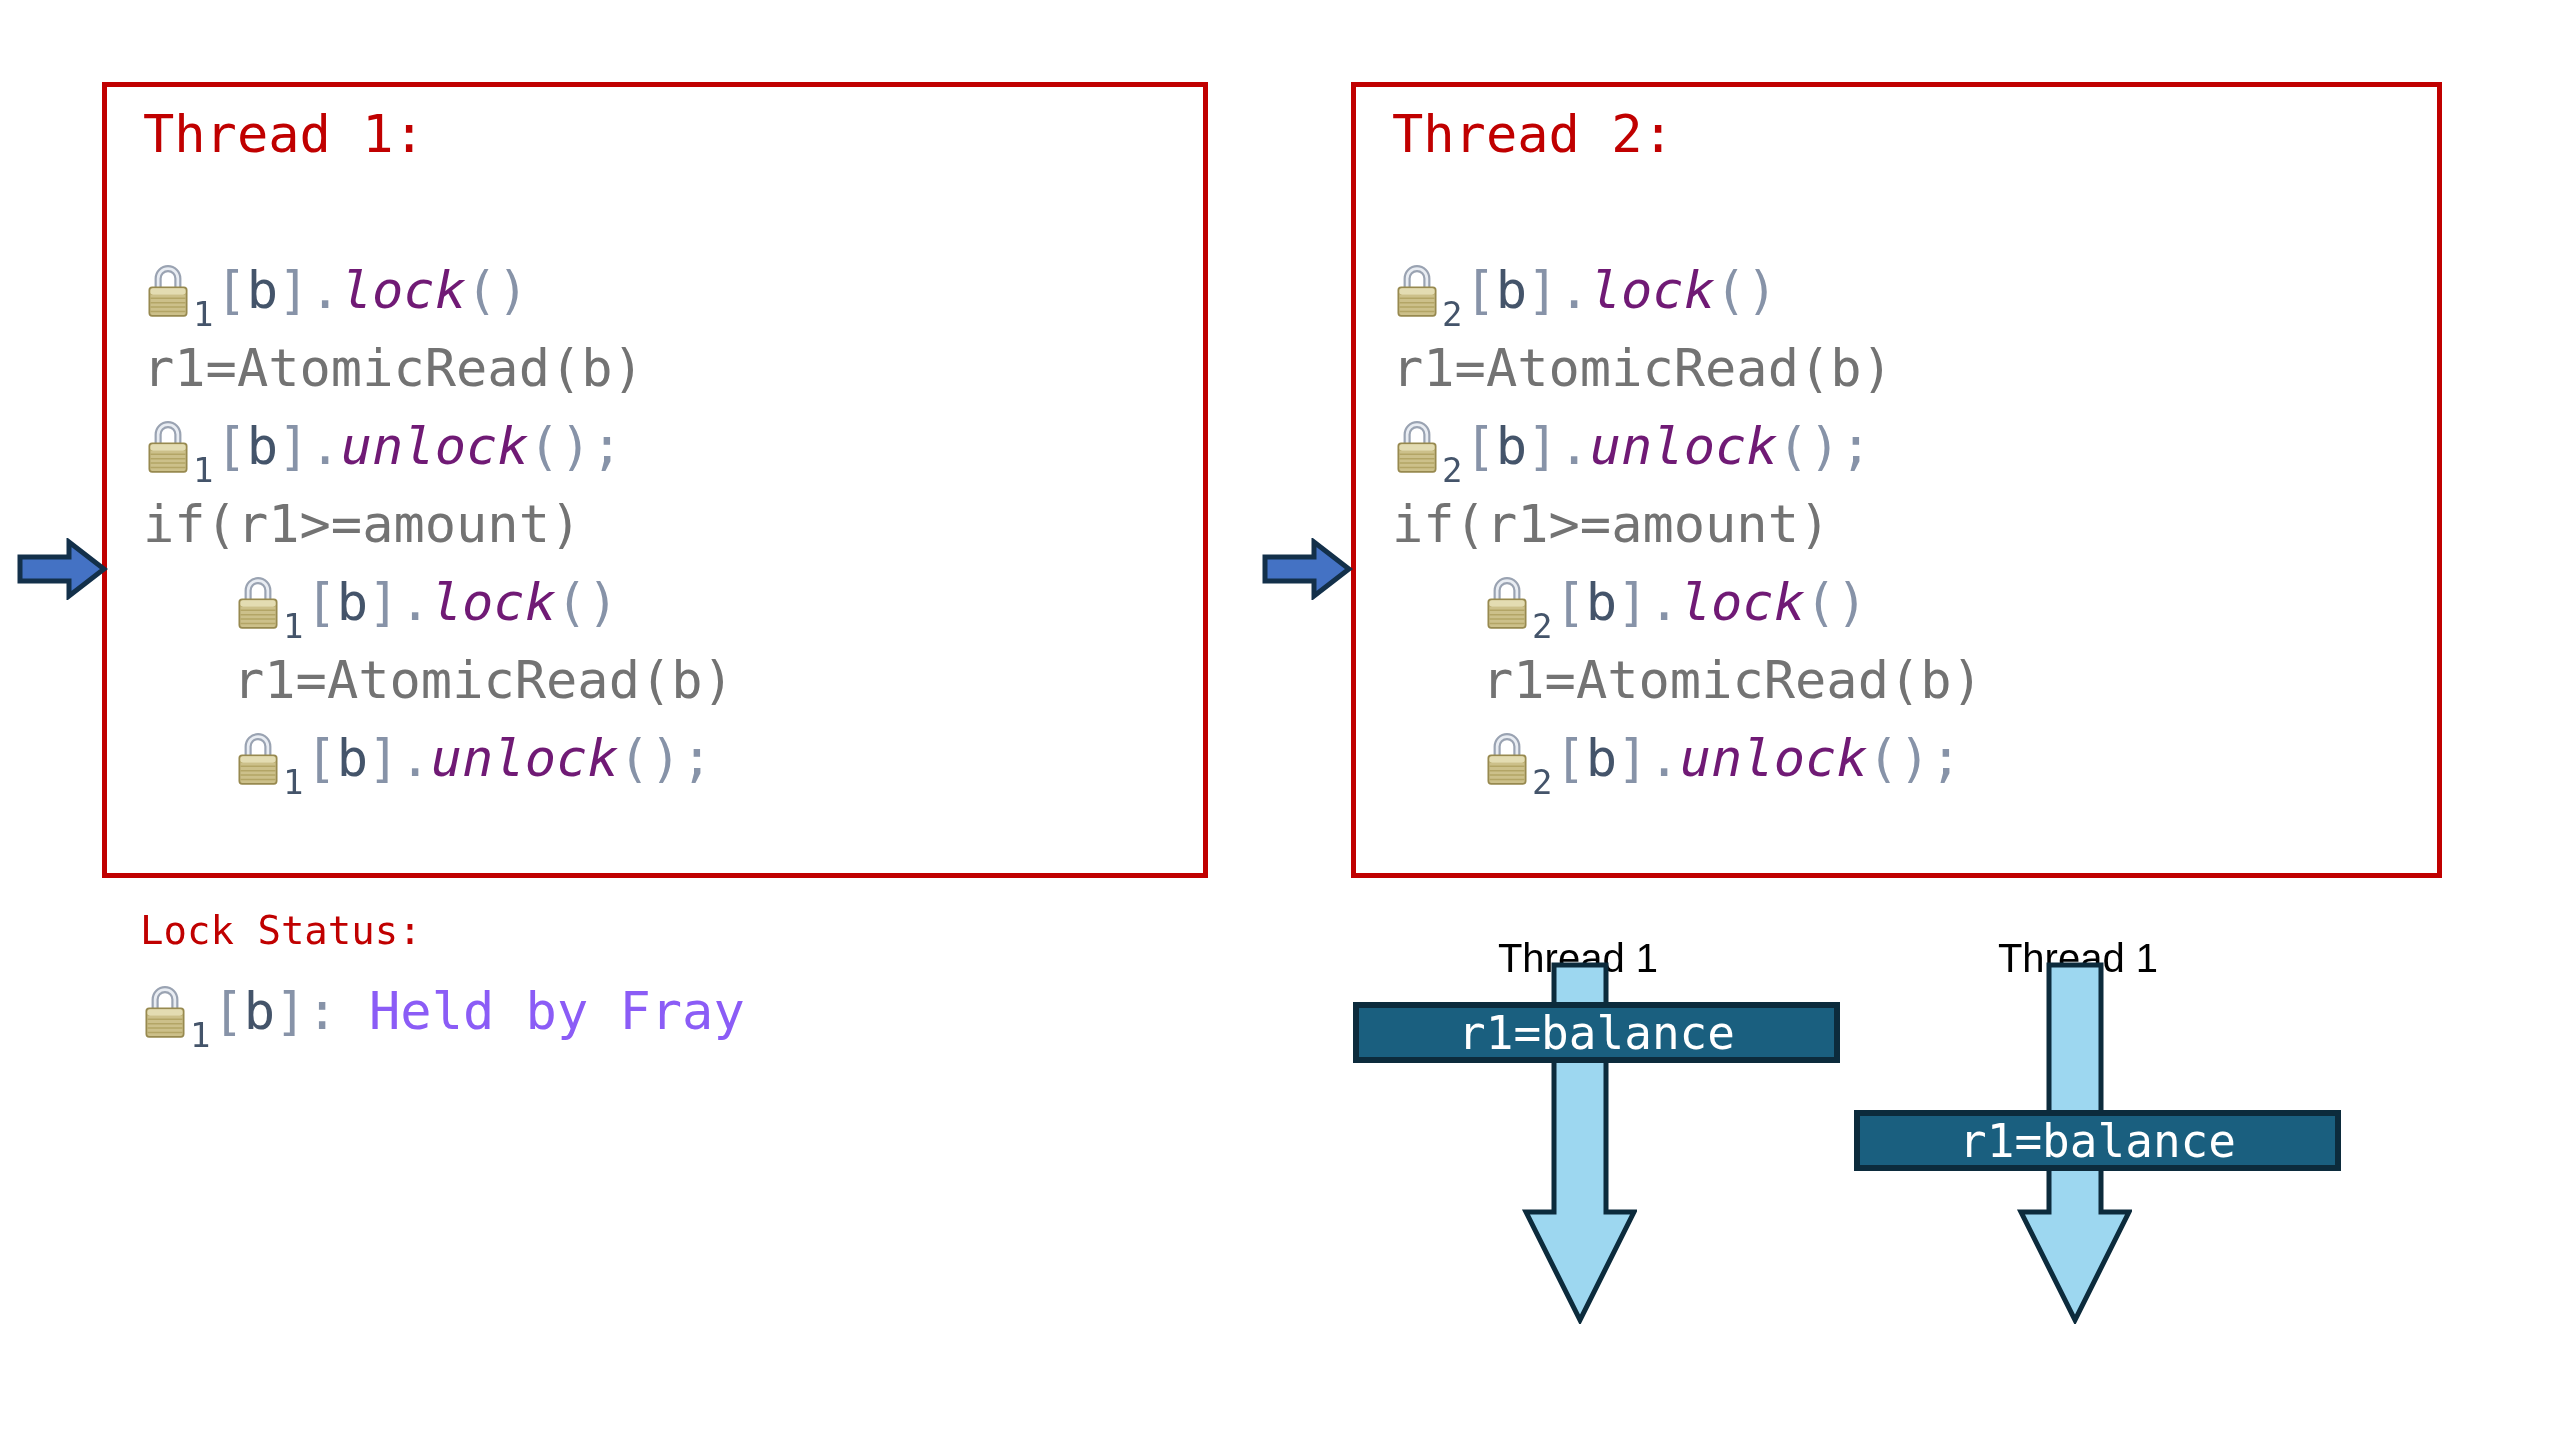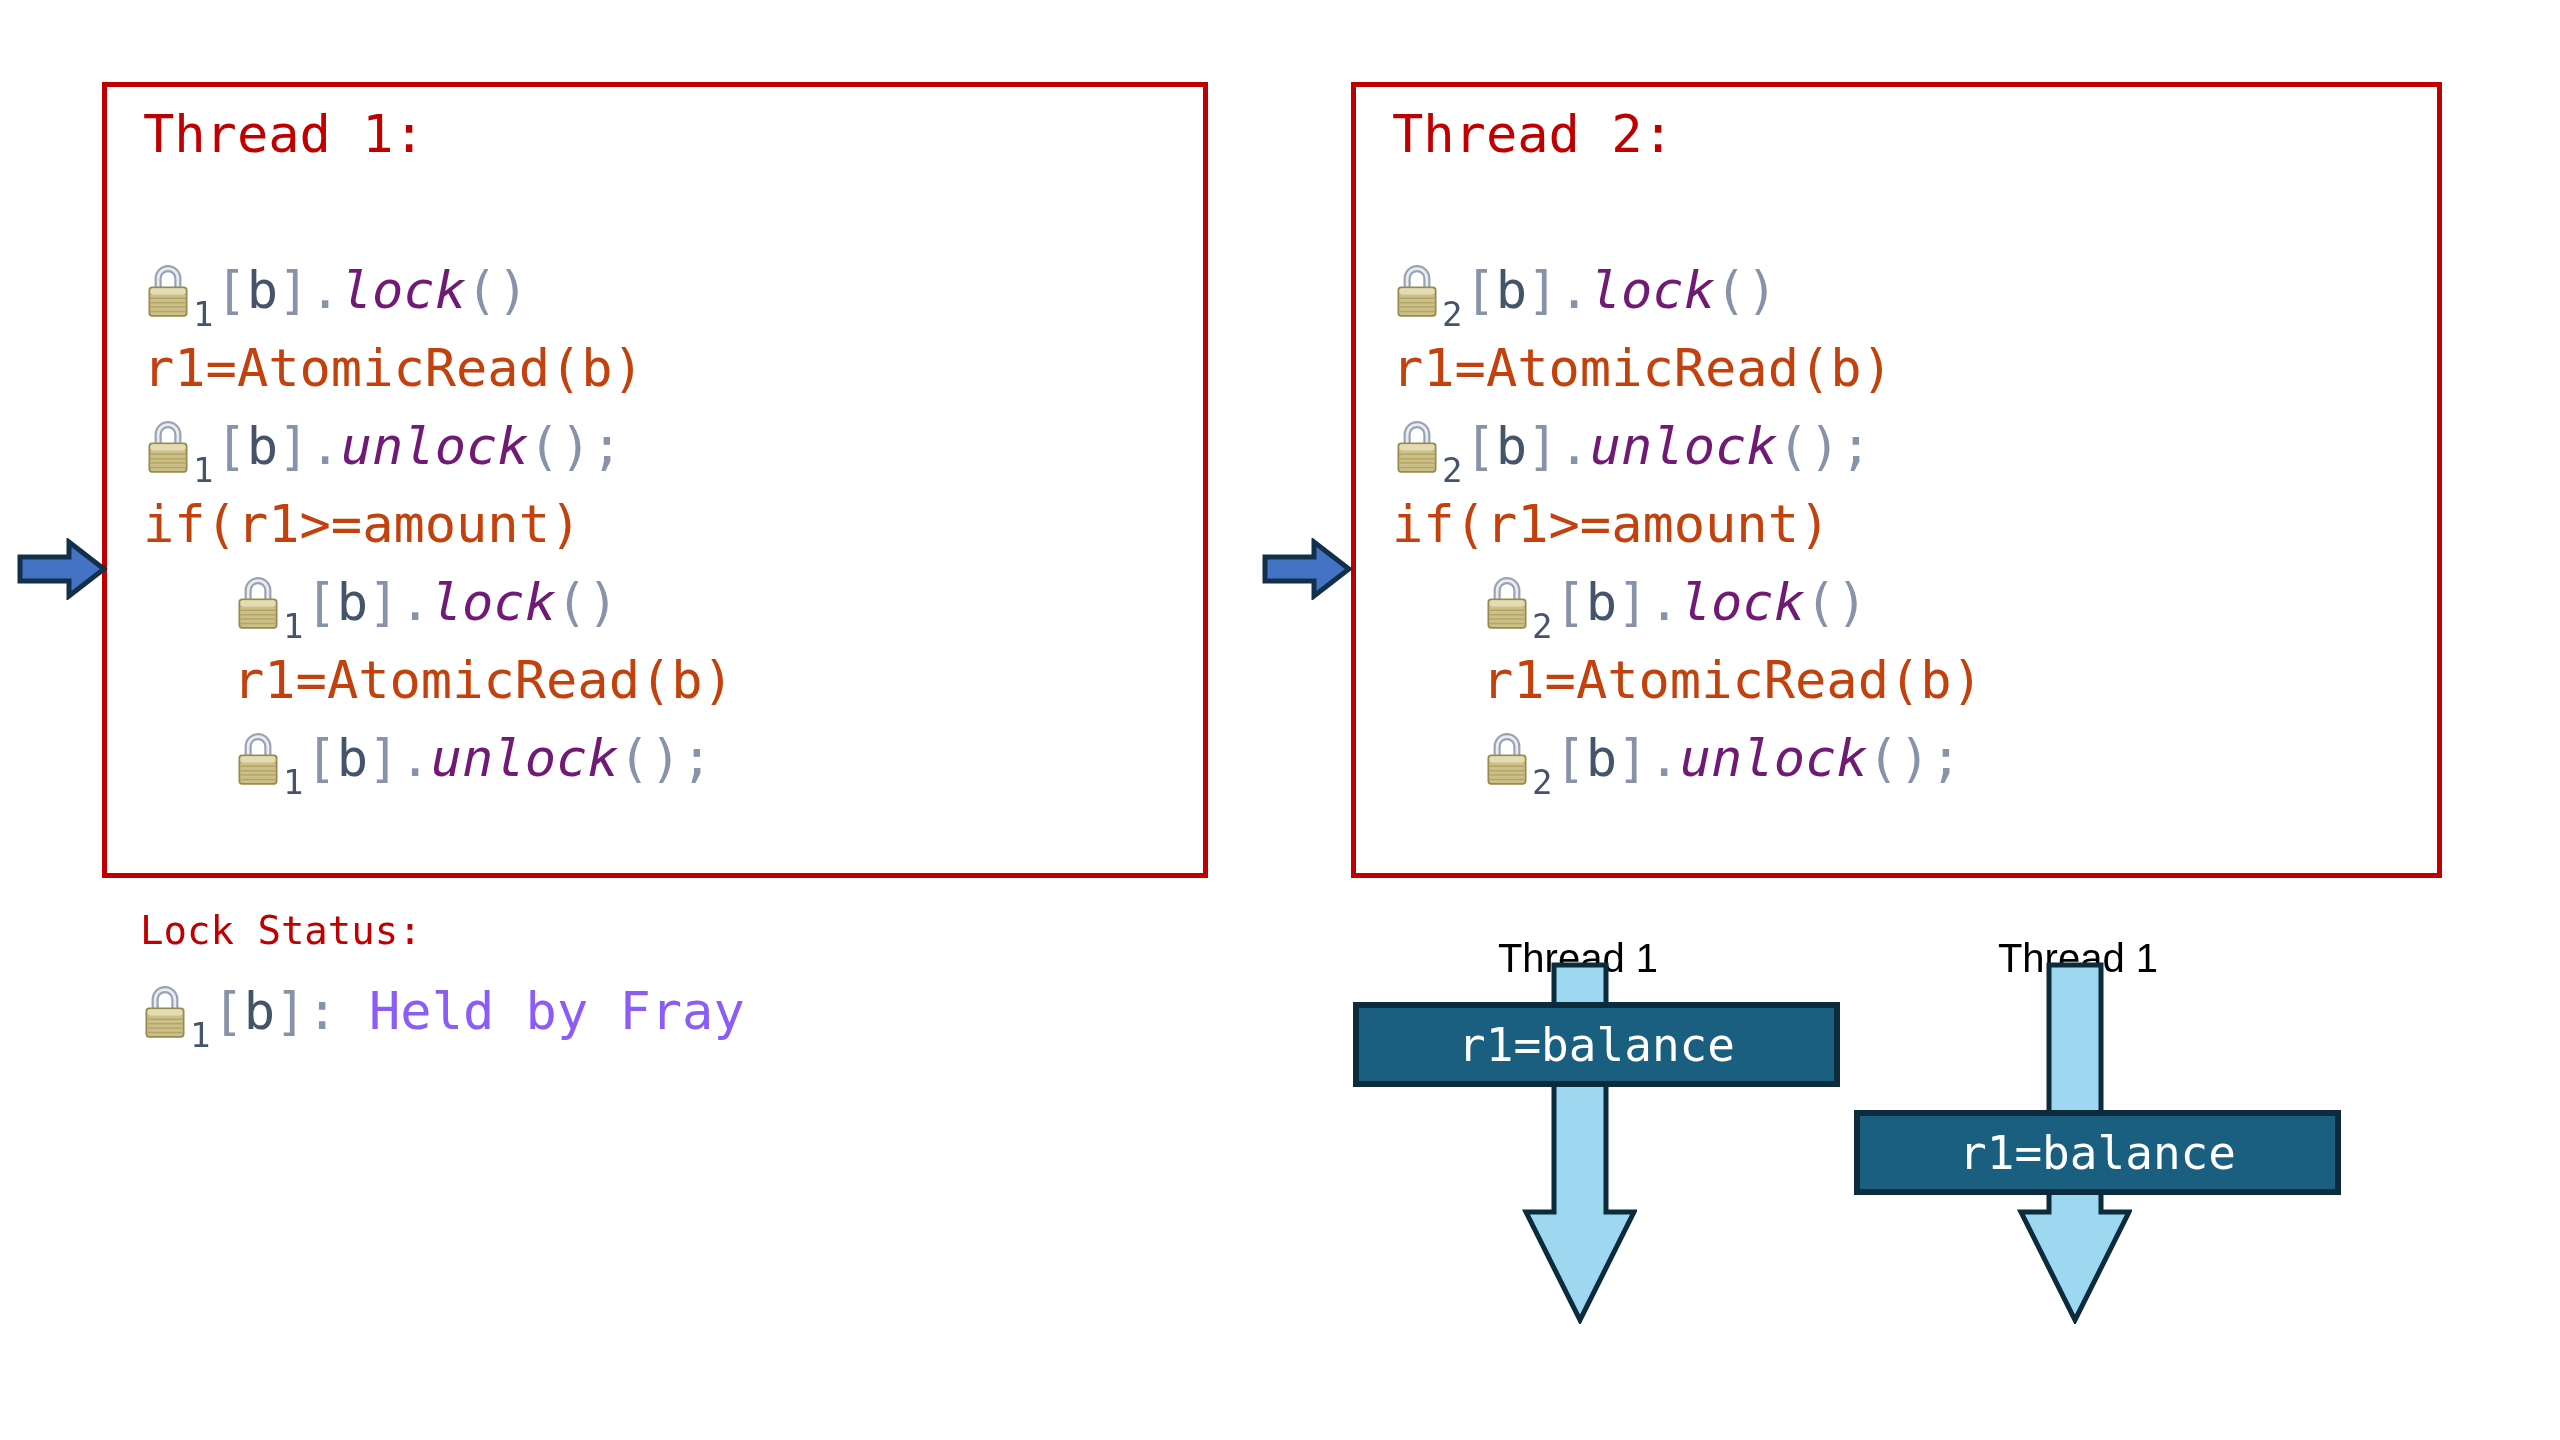--- a/index.html
+++ b/index.html
@@ -8,21 +8,21 @@
 
   
   .thread-panel{position:absolute;top:82px;height:796px;background:#ffffff;
                 border:5px solid #C00000;box-sizing:border-box;}
   #thread1-panel{left:102px;width:1106px;}
   #thread2-panel{left:1351px;width:1091px;}
   .panel-inner{padding:8px 0 0 36px;}
   .panel-title{color:#C00000;font-size:52px;line-height:78px;white-space:pre;}
   .code-line{font-size:52px;line-height:78px;height:78px;white-space:pre;color:#000;}
   .indent{display:inline-block;width:90px;}
-  .tok-c{color:#c2410c;}
+  .tok-c{color:#737373;}
   .tok-br{color:#8793A8;}
   .tok-p{color:#8793A8;}
   .tok-kw{color:#701a75;font-style:italic;}
   .tok-var{color:#44546A;}
   .tok-red{color:#8b5cf6;text-align:right;}
   .lock-wrap{display:inline-block;white-space:nowrap;}
   .lock-icon{width:50px;height:57px;vertical-align:-10px;}
   .lock-sub{color:#44546A;font-size:34px;line-height:0;vertical-align:-18px;margin-right:2px;}
 
   
@@ -36,21 +36,21 @@
 
   
   .seq-label{position:absolute;top:936px;width:270px;text-align:center;
              font-family:"Liberation Sans","DejaVu Sans",sans-serif;
              font-size:40px;color:#000;}
   #seq-label-1{left:1443px;}
   #seq-label-2{left:1943px;}
   .flow-arrow{position:absolute;top:962px;width:116px;height:362px;z-index:1;}
   #flow-arrow-1{left:1521px;}
   #flow-arrow-2{left:2016px;}
-  .event-box{position:absolute;height:85px;box-sizing:border-box;z-index:2;
+  .event-box{position:absolute;height:61px;box-sizing:border-box;z-index:2;
              background:#1A5F7F;border:6px solid #0C2B3C;color:#ffffff;
              font-size:46px;display:flex;align-items:center;justify-content:center;
              white-space:pre;}
   #event-box-1{left:1353px;top:1002px;width:487px;}
   #event-box-2{left:1854px;top:1110px;width:487px;}
 </style>
 </head>
 <body>
 
 <div class="thread-panel" id="thread1-panel">

